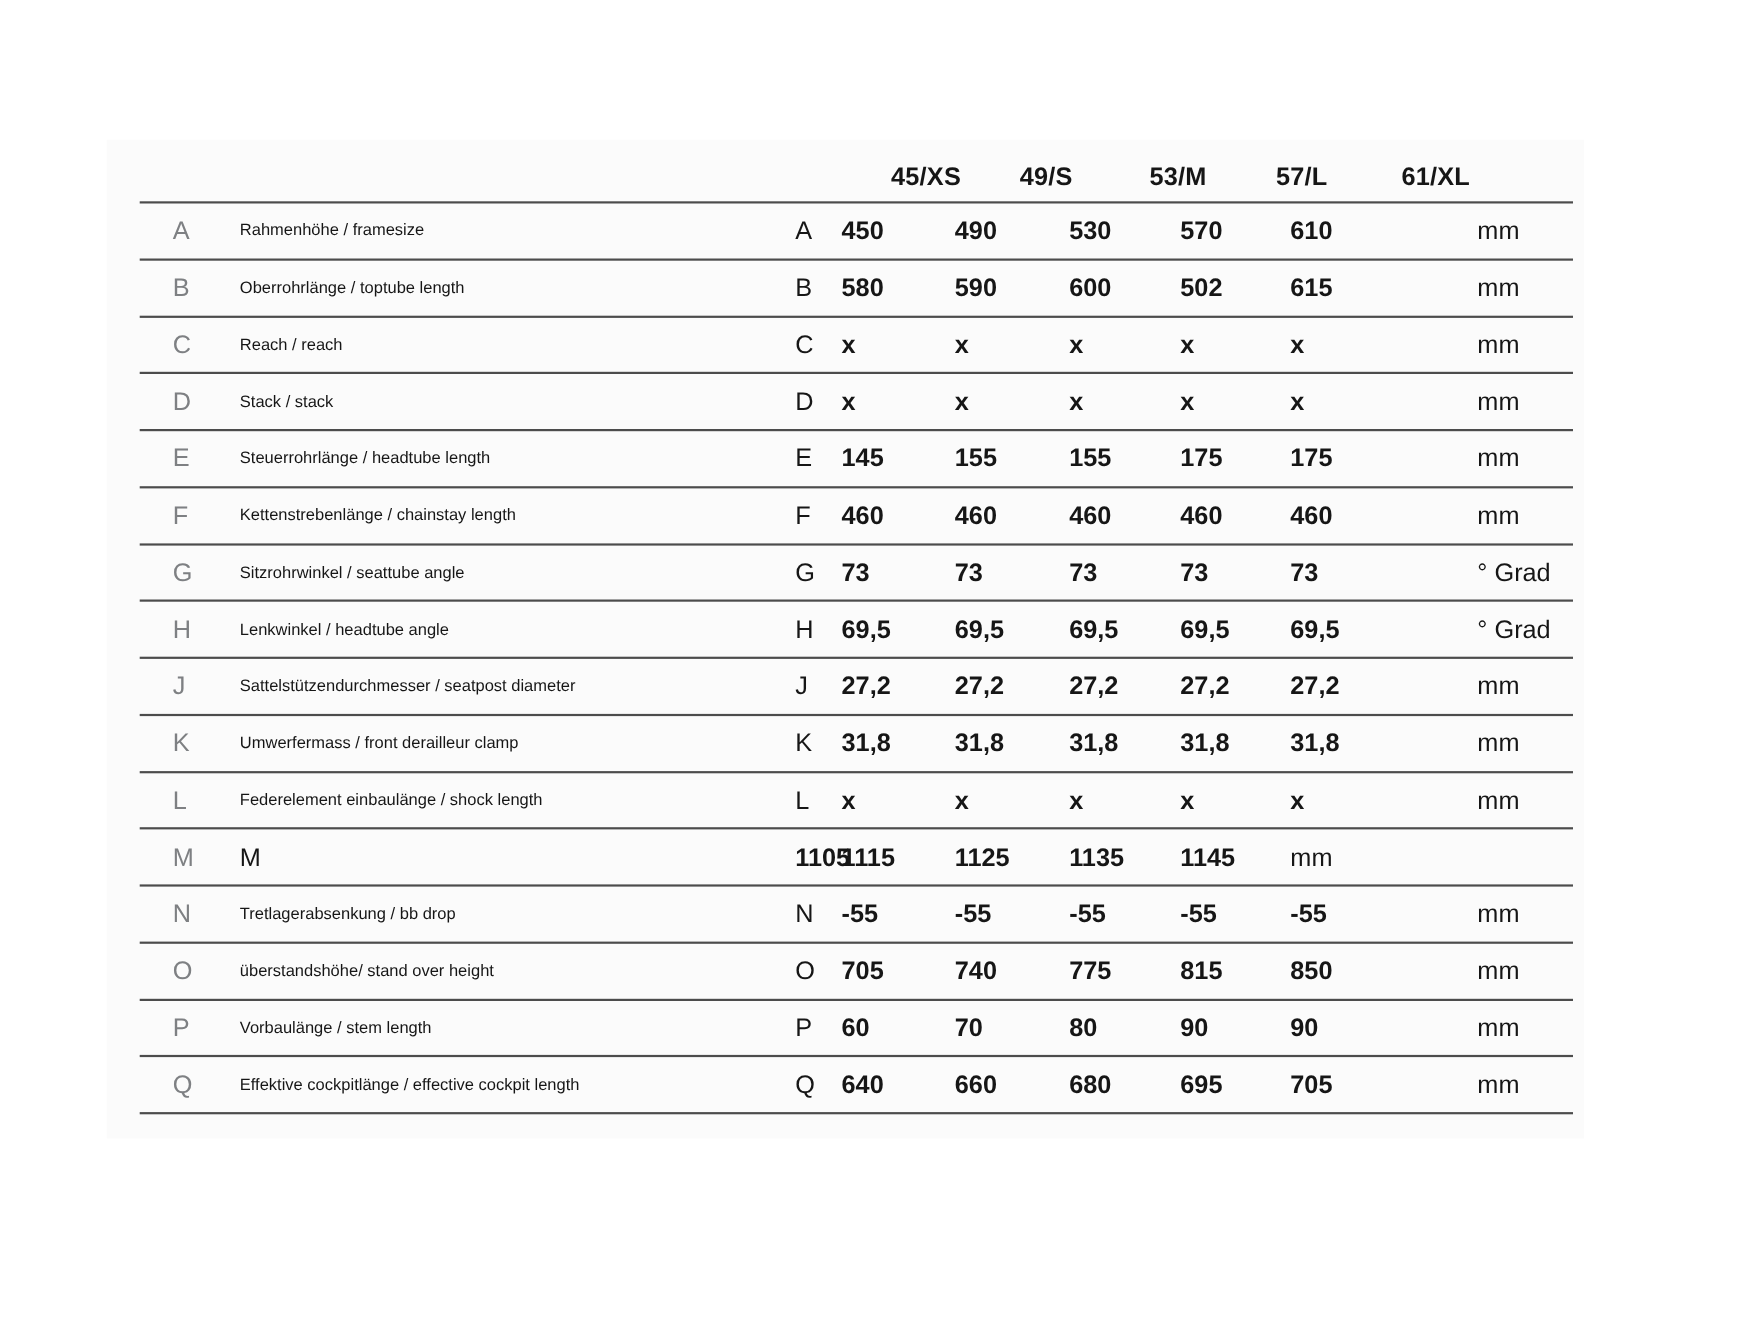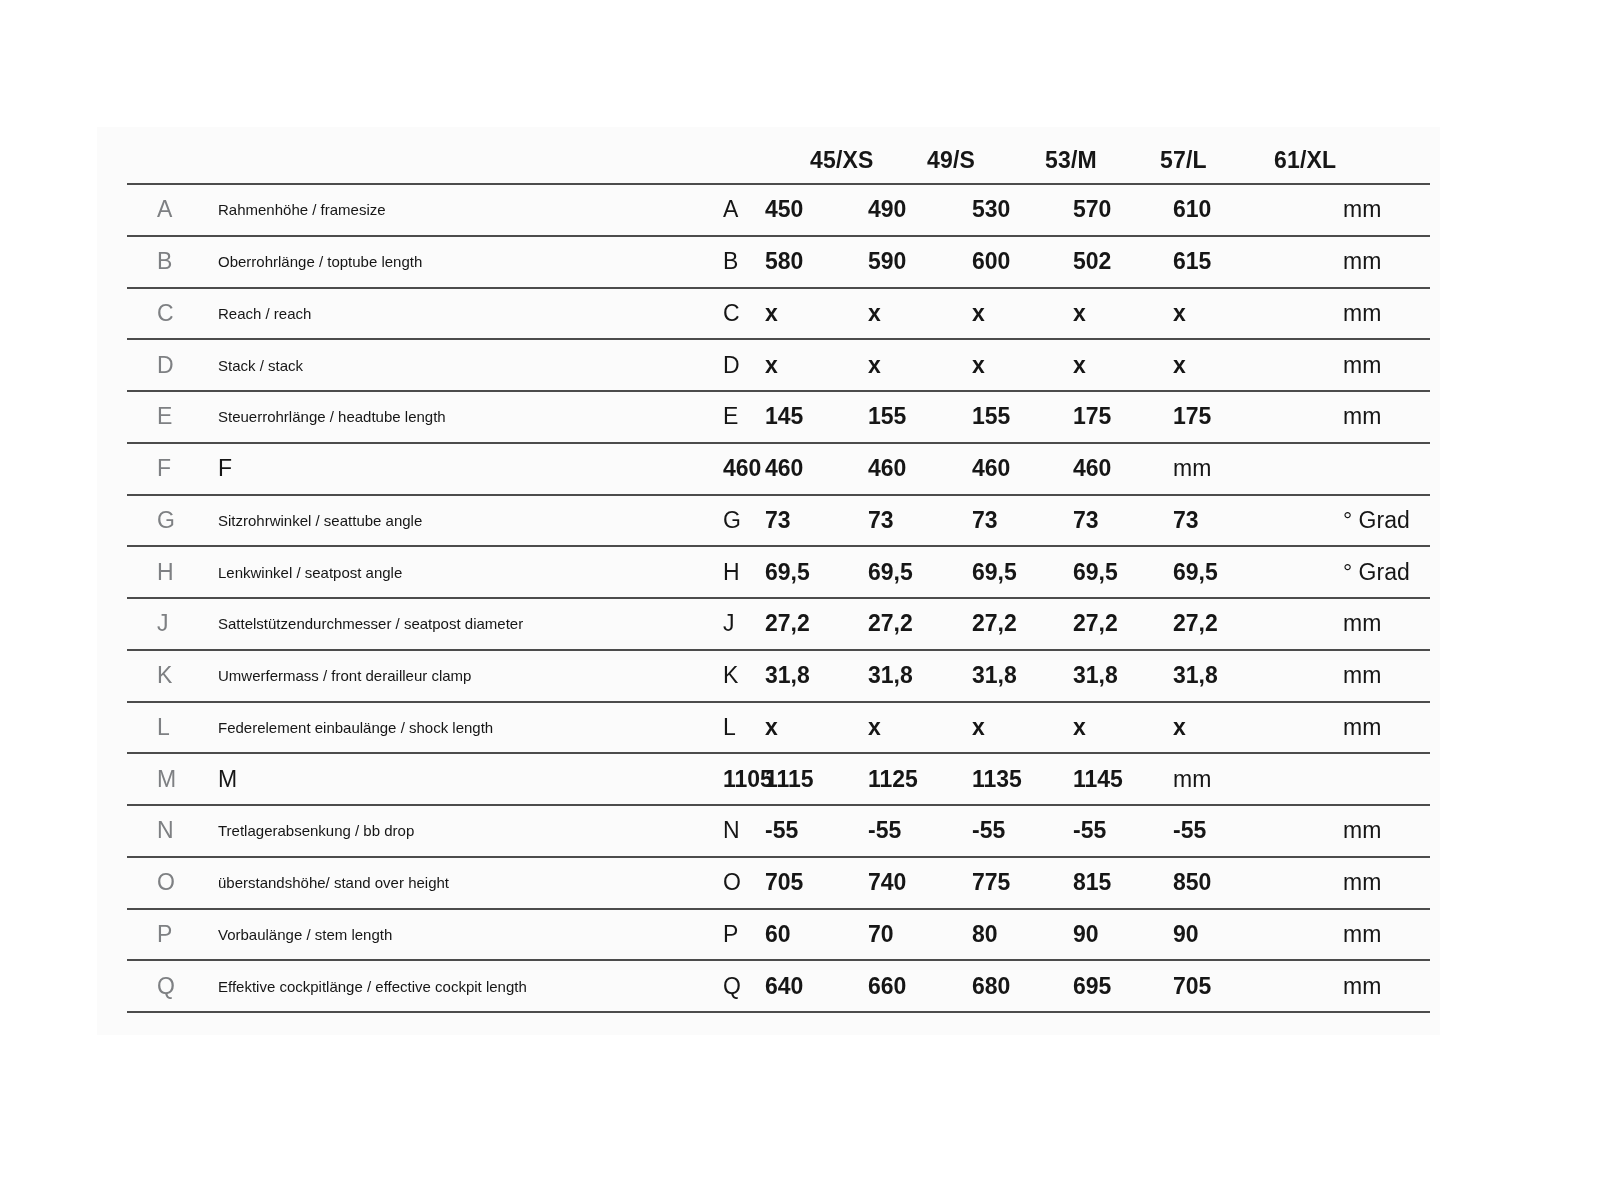--- a/index.html
+++ b/index.html
@@ -155,20 +155,21 @@
         <div class="c-value">145</div>
         <div class="c-value">155</div>
         <div class="c-value">155</div>
         <div class="c-value">175</div>
         <div class="c-value">175</div>
         <div class="c-unit">mm</div>
       </div>
 
       <div class="grid-row geo-row">
         <div class="c-letter">F</div>
+        <div class="c-label">Kettenstrebenlänge / chainstay length</div>
         <div class="c-letter2">F</div>
         <div class="c-value">460</div>
         <div class="c-value">460</div>
         <div class="c-value">460</div>
         <div class="c-value">460</div>
         <div class="c-value">460</div>
         <div class="c-unit">mm</div>
       </div>
 
       <div class="grid-row geo-row">
@@ -178,21 +179,21 @@
         <div class="c-value">73</div>
         <div class="c-value">73</div>
         <div class="c-value">73</div>
         <div class="c-value">73</div>
         <div class="c-value">73</div>
         <div class="c-unit">° Grad</div>
       </div>
 
       <div class="grid-row geo-row">
         <div class="c-letter">H</div>
-        <div class="c-label">Lenkwinkel / seatpost angle</div>
+        <div class="c-label">Lenkwinkel / headtube angle</div>
         <div class="c-letter2">H</div>
         <div class="c-value">69,5</div>
         <div class="c-value">69,5</div>
         <div class="c-value">69,5</div>
         <div class="c-value">69,5</div>
         <div class="c-value">69,5</div>
         <div class="c-unit">° Grad</div>
       </div>
 
       <div class="grid-row geo-row">

